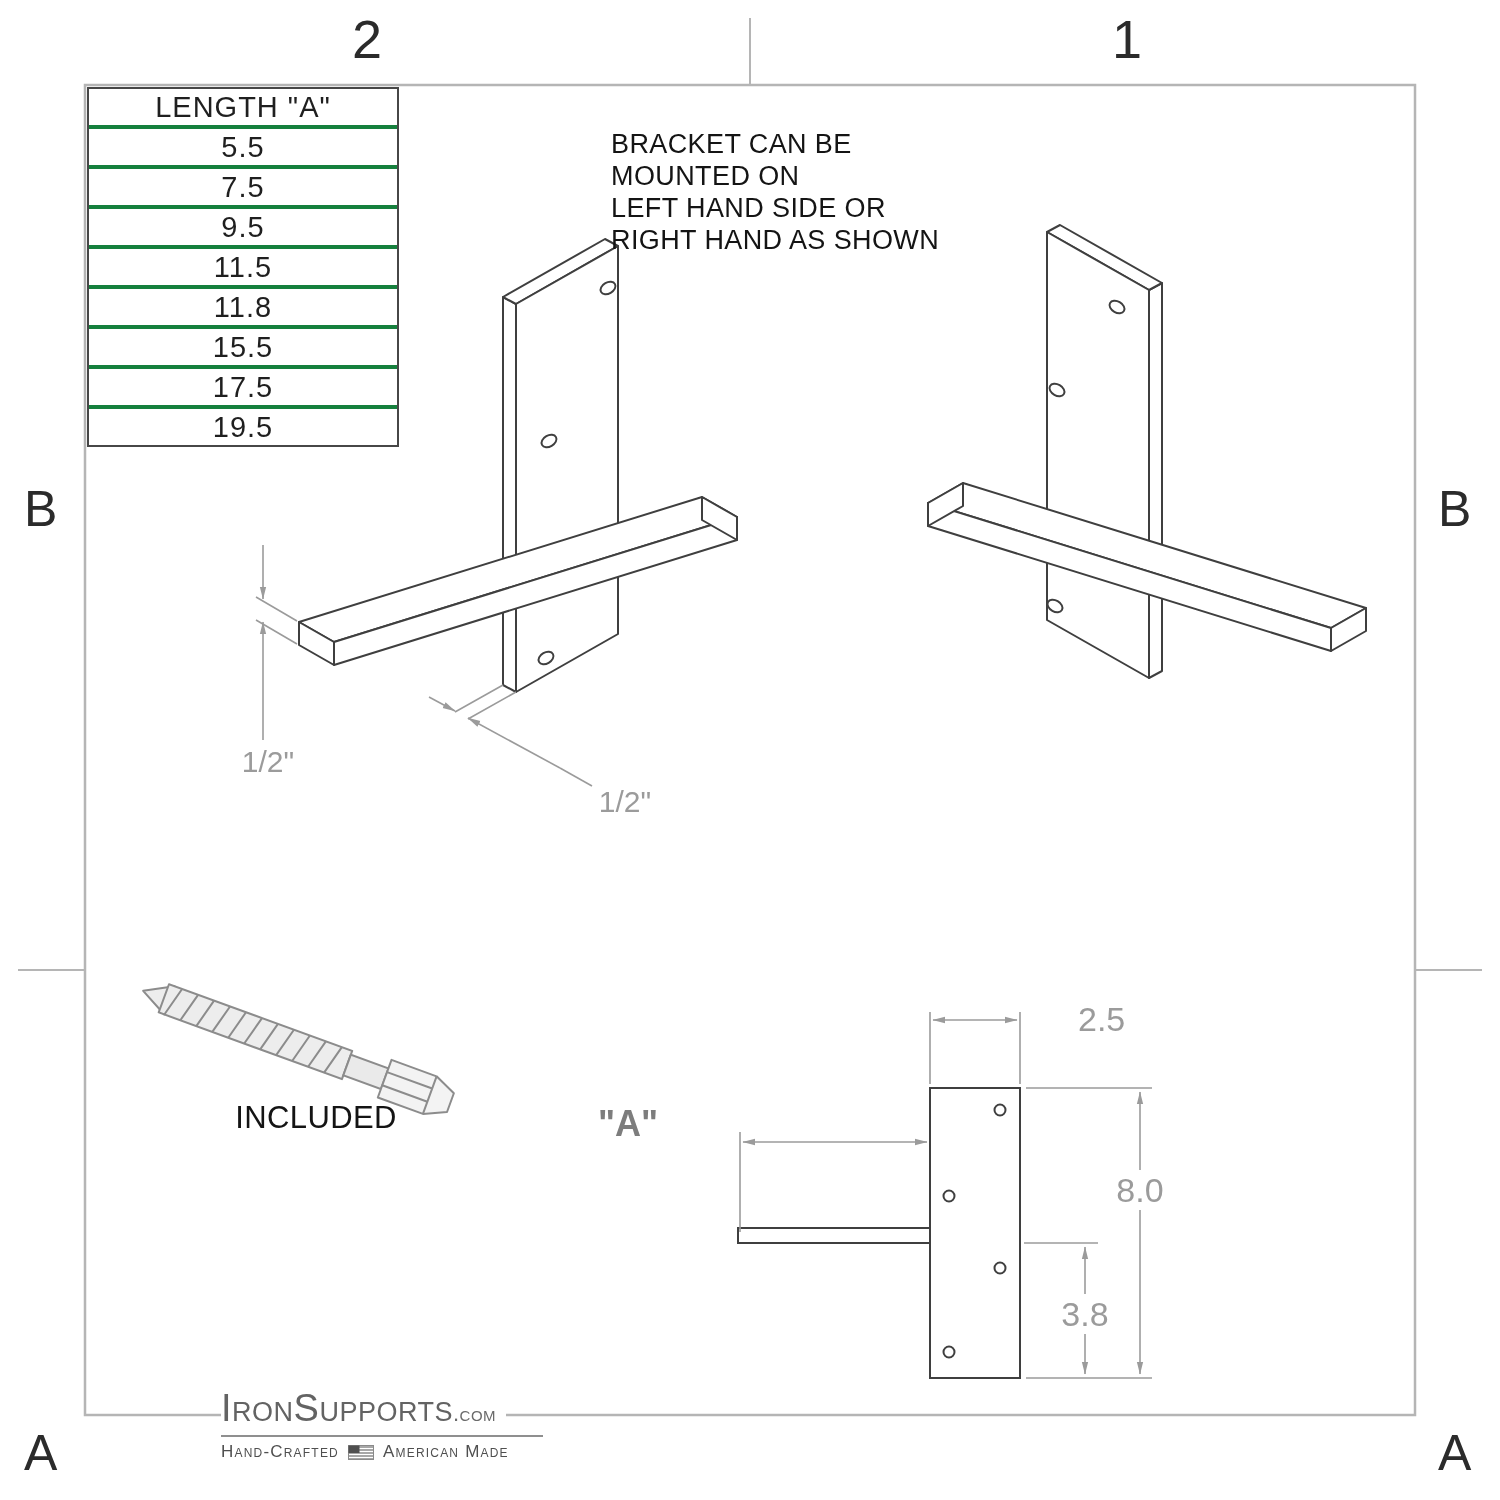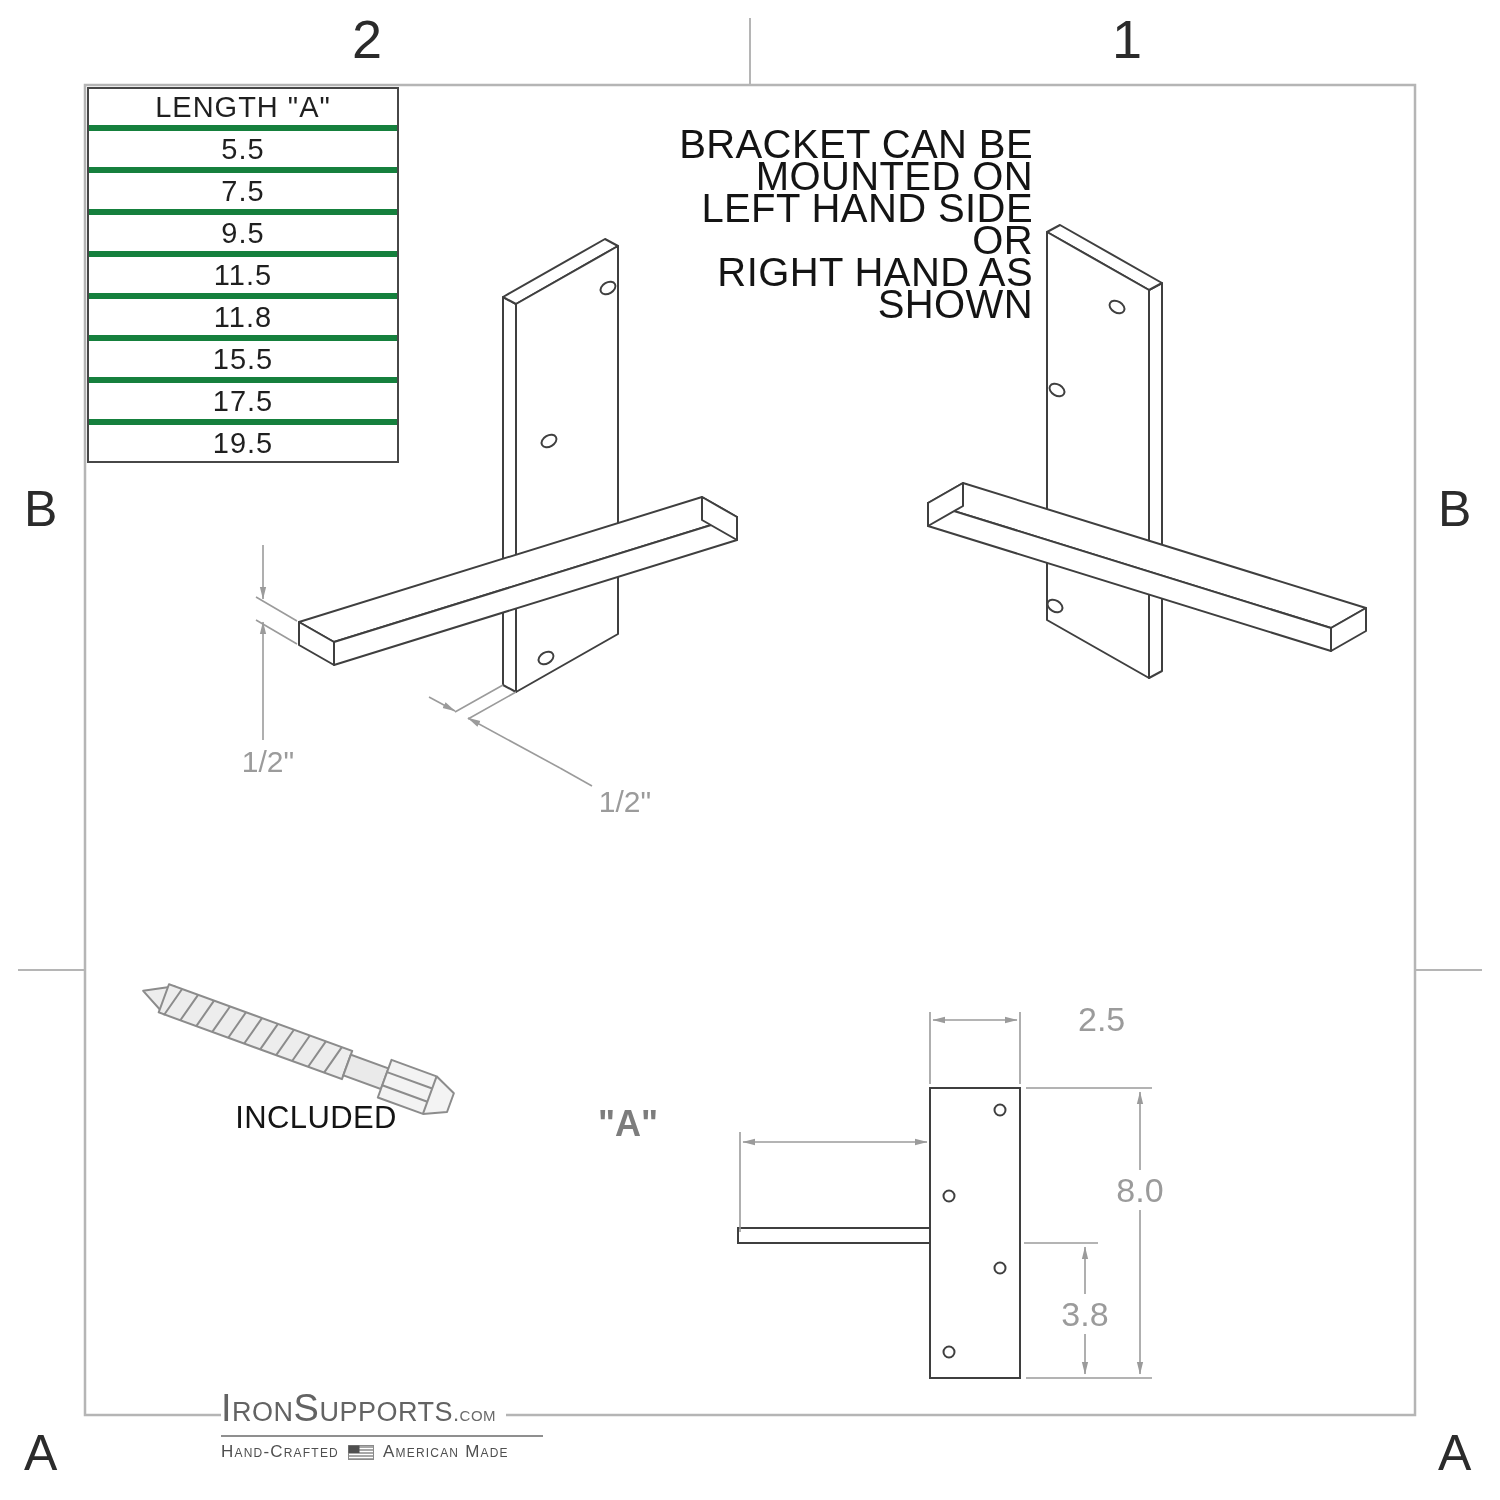--- a/index.html
+++ b/index.html
@@ -13,27 +13,27 @@
   .zone.letter{font-size:50px;}
   .z-col2{left:352px;top:8px;}
   .z-col1{left:1112px;top:8px;}
   .z-bl{left:24px;top:480px;}
   .z-br{left:1438px;top:480px;}
   .z-al{left:24px;top:1424px;}
   .z-ar{left:1438px;top:1424px;}
 
   .spec-table{position:absolute;left:87px;top:87px;width:312px;
               border:2px solid #474747;background:#fff;box-sizing:border-box;}
-  .spec-row{height:36px;border-top:6px solid #15803d;display:flex;
+  .spec-row{height:36px;border-top:4px solid #15803d;display:flex;
             align-items:center;justify-content:center;font-size:29px;
             color:#1f1f1f;letter-spacing:1px;}
   .spec-row:first-child{border-top:none;}
 
-  .note{position:absolute;left:633px;top:128px;width:400px;text-align:right;
-        font-size:40px;line-height:32px;color:#141414;letter-spacing:0.4px;}
+  .note{position:absolute;left:611px;top:128px;width:400px;text-align:left;
+        font-size:27px;line-height:32px;color:#141414;letter-spacing:0.4px;}
   .note span{display:block;}
 
   .hw-note{position:absolute;left:160px;top:1100px;width:312px;text-align:center;
            font-size:31px;line-height:35px;color:#141414;letter-spacing:0.4px;}
   .hw-note span{display:block;}
 
   .dim-text{font-size:30px;fill:#9b9b9b;}
   .dim-num{font-size:34px;fill:#9b9b9b;}
   .dim-a{font-size:36px;font-weight:bold;fill:#7d7d7d;}
 

